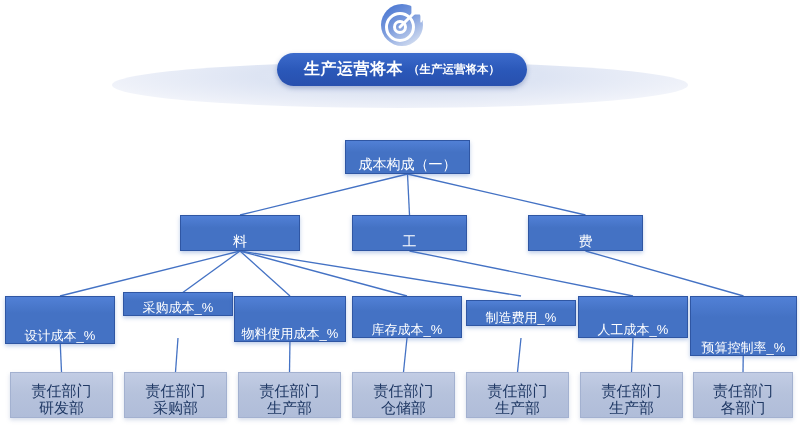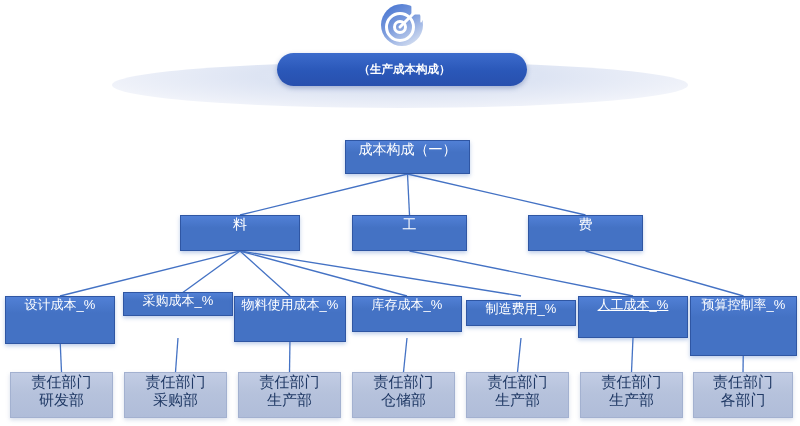--- a/index.html
+++ b/index.html
@@ -91,21 +91,21 @@
     top: 0;
     width: 800px;
     height: 426px;
     pointer-events: none;
   }
 
   .node {
     position: absolute;
     box-sizing: border-box;
     display: flex;
-    align-items: flex-start;
+    align-items: flex-end;
     justify-content: center;
     text-align: center;
     line-height: 1.18;
   }
 
   .node-dark {
     background: linear-gradient(180deg, #5180d6 0%, #4472c4 35%, #4472c4 100%);
     border: 1px solid #2f56a3;
     color: #ffffff;
     box-shadow: 0 2px 4px rgba(68,114,196,0.35);
@@ -145,21 +145,22 @@
         </defs>
         <circle cx="31" cy="24" r="21" fill="url(#iconGrad)"></circle>
         <circle cx="29" cy="26" r="13.5" fill="none" stroke="#ffffff" stroke-width="3"></circle>
         <circle cx="29" cy="26" r="5.5" fill="none" stroke="#ffffff" stroke-width="3"></circle>
         <path d="M29 26 L45 10" stroke="#ffffff" stroke-width="3" stroke-linecap="round" fill="none"></path>
         <path d="M41 4 L41 13 L50 13 L50 21 L56 9 L47 9 L47 2 Z" fill="#ffffff" stroke="#ffffff" stroke-width="1.2" stroke-linejoin="round"></path>
       </svg>
     </div>
 
     <div class="title-pill">
-      <span class="title-sub">（生产成本构成）</span>
+      <span class="title-main">生产运营将本</span>
+      <span class="title-sub">（生产运营将本）</span>
     </div>
   </div>
 
   <div id="diagram">
     <svg id="connectors" viewBox="0 0 800 426">
         <line x1="407.5" y1="174" x2="240" y2="215" stroke="#4472c4" stroke-width="1.3"></line>
         <line x1="407.5" y1="174" x2="409.5" y2="215" stroke="#4472c4" stroke-width="1.3"></line>
         <line x1="407.5" y1="174" x2="585.5" y2="215" stroke="#4472c4" stroke-width="1.3"></line>
         <line x1="240" y1="251" x2="60" y2="296" stroke="#4472c4" stroke-width="1.3"></line>
         <line x1="240" y1="251" x2="178" y2="296" stroke="#4472c4" stroke-width="1.3"></line>
@@ -191,27 +192,27 @@
         </div>
         <div class="node node-dark node-l3" style="left: 5px; top: 296px; width: 110px; height: 48px;">
           <div class="node-text">设计成本_%</div>
         </div>
         <div class="node node-dark node-l3" style="left: 123px; top: 292px; width: 110px; height: 24px;">
           <div class="node-text">采购成本_%</div>
         </div>
         <div class="node node-dark node-l3" style="left: 234px; top: 296px; width: 112px; height: 46px;">
           <div class="node-text">物料使用成本_%</div>
         </div>
-        <div class="node node-dark node-l3" style="left: 352px; top: 296px; width: 110px; height: 36px;">
+        <div class="node node-dark node-l3" style="left: 352px; top: 296px; width: 110px; height: 42px;">
           <div class="node-text">库存成本_%</div>
         </div>
         <div class="node node-dark node-l3" style="left: 466px; top: 300px; width: 110px; height: 26px;">
           <div class="node-text">制造费用_%</div>
         </div>
-        <div class="node node-dark node-l3" style="left: 578px; top: 296px; width: 110px; height: 42px; text-decoration: underline;">
+        <div class="node node-dark node-l3" style="left: 578px; top: 296px; width: 110px; height: 42px;">
           <div class="node-text">人工成本_%</div>
         </div>
         <div class="node node-dark node-l3" style="left: 690px; top: 296px; width: 107px; height: 60px;">
           <div class="node-text">预算控制率_%</div>
         </div>
         <div class="node node-light node-leaf" style="left: 10px; top: 372px; width: 103px; height: 46px;">
           <div class="node-text">责任部门<br>研发部</div>
         </div>
         <div class="node node-light node-leaf" style="left: 124px; top: 372px; width: 103px; height: 46px;">
           <div class="node-text">责任部门<br>采购部</div>

